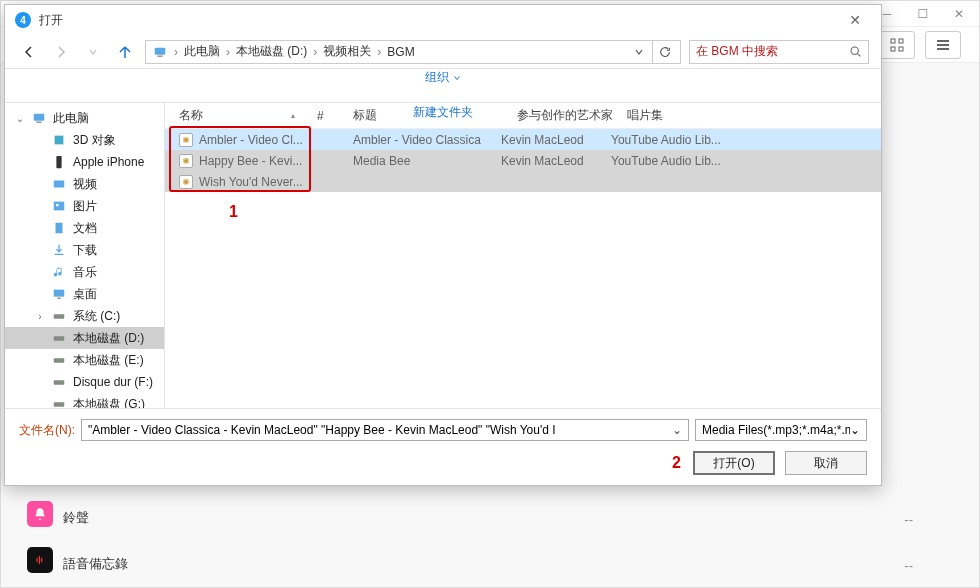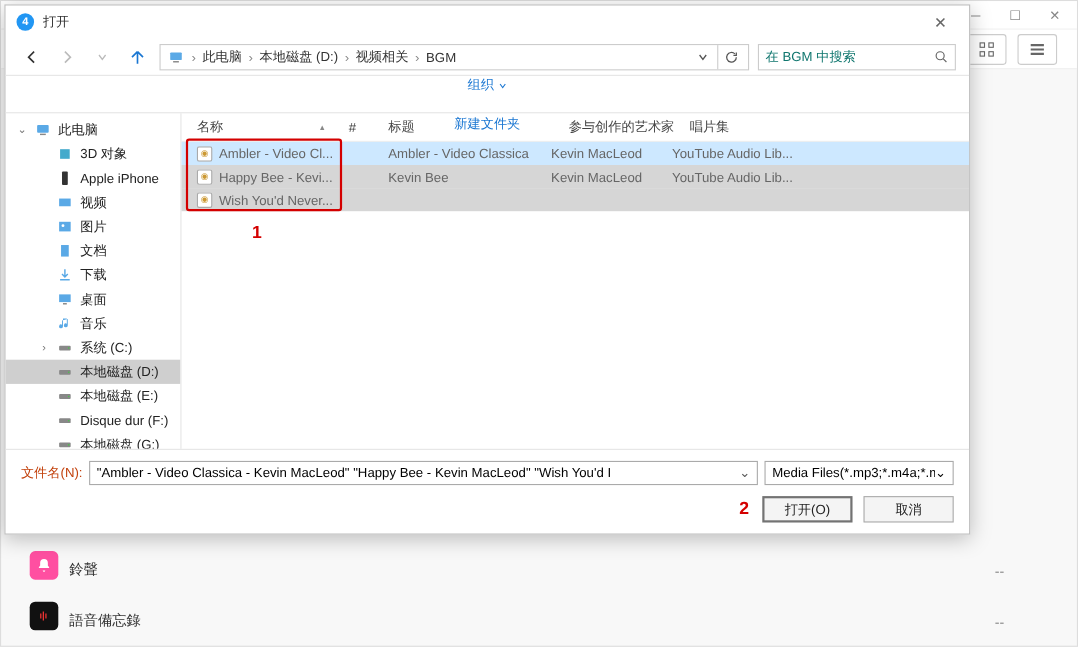--- a/index.html
+++ b/index.html
@@ -28,21 +28,21 @@
   .nav-arrow { width: 24px; height: 24px; display: flex; align-items: center; justify-content: center; color: #555; }
   .nav-arrow.disabled { color: #bbb; }
   .nav-up { color: #1976d2; }
   .breadcrumb { flex: 1; height: 24px; border: 1px solid #ccc; display: flex; align-items: center; padding: 0 4px; gap: 2px; background: #fff; }
   .bc-item { display: flex; align-items: center; color: #333; padding: 0 2px; }
   .bc-sep { color: #888; padding: 0 2px; }
   .bc-ico { width: 16px; height: 16px; margin: 0 2px; display: inline-flex; align-items: center; justify-content: center; }
   .bc-tail { margin-left: auto; display: flex; align-items: center; gap: 2px; color: #555; }
   .bc-tail .drop { padding: 0 6px; }
   .bc-tail .refresh { width: 24px; height: 22px; border-left: 1px solid #ccc; display: flex; align-items: center; justify-content: center; }
-  .searchbox { width: 180px; height: 24px; border: 1px solid #ccc; display: flex; align-items: center; padding: 0 6px; color: #0f766e; background: #fff; }
+  .searchbox { width: 180px; height: 24px; border: 1px solid #ccc; display: flex; align-items: center; padding: 0 6px; color: #b91c1c; background: #fff; }
   .searchbox .ph { flex: 1; }
   .searchbox .mag { color: #666; }
 
   .dlg-toolbar { height: 34px; display: flex; align-items: center; padding: 0 12px; gap: 18px; border-bottom: 1px solid #e5e5e5; flex-direction: column; }
   .tb-item { color: #1976d2; display: flex; align-items: center; gap: 4px; }
   .tb-right { margin-left: auto; display: flex; align-items: center; gap: 10px; color: #555; }
   .tb-right .vbtn { width: 28px; height: 24px; border: 1px solid transparent; display: flex; align-items: center; justify-content: center; }
   .tb-right .help { width: 20px; height: 20px; border-radius: 50%; background: #1976d2; color: #fff; display: flex; align-items: center; justify-content: center; font-weight: bold; }
 
   .dlg-main { flex: 1; display: flex; min-height: 0; }
@@ -304,34 +304,34 @@
               <svg width="14" height="14" viewBox="0 0 16 16">
                 <path d="M8 2v8M5 7l3 3 3-3M3 13h10" stroke="#5aa9e6" stroke-width="1.5" fill="none"></path>
               </svg>
             </span>
             <span>下载</span>
           </div>
           <div class="tree-node child">
             <span class="exp"></span>
             <span class="tree-ico">
               <svg width="14" height="14" viewBox="0 0 16 16">
+                <path d="M6 3v8a2 2 0 1 1-1-1.7V5l6-1.5V10a2 2 0 1 1-1-1.7V3z" fill="#5aa9e6"></path>
+              </svg>
+            </span>
+            <span>音乐</span>
+          </div>
+          <div class="tree-node child">
+            <span class="exp"></span>
+            <span class="tree-ico">
+              <svg width="14" height="14" viewBox="0 0 16 16">
                 <rect x="2" y="3" width="12" height="8" fill="#5aa9e6"></rect>
                 <rect x="6" y="12" width="4" height="1.5" fill="#888"></rect>
               </svg>
             </span>
             <span>桌面</span>
-          </div>
-          <div class="tree-node child">
-            <span class="exp"></span>
-            <span class="tree-ico">
-              <svg width="14" height="14" viewBox="0 0 16 16">
-                <path d="M6 3v8a2 2 0 1 1-1-1.7V5l6-1.5V10a2 2 0 1 1-1-1.7V3z" fill="#5aa9e6"></path>
-              </svg>
-            </span>
-            <span>音乐</span>
           </div>
           <div class="tree-node child">
             <span class="exp">›</span>
             <span class="tree-ico">
               <svg width="14" height="14" viewBox="0 0 16 16">
                 <rect x="2" y="6" width="12" height="5" rx="1" fill="#888"></rect>
                 <circle cx="12" cy="8.5" r="0.8" fill="#4c4"></circle>
               </svg>
             </span>
             <span>系统 (C:)</span>
@@ -400,21 +400,21 @@
             <div class="cell cell-title">Ambler - Video Classica</div>
             <div class="cell cell-artist">Kevin MacLeod</div>
             <div class="cell cell-album">YouTube Audio Lib...</div>
           </div>
           <div class="fl-row sel">
             <div class="cell cell-name">
               <span class="fico">◉</span>
               <span>Happy Bee - Kevi...</span>
             </div>
             <div class="cell cell-num"></div>
-            <div class="cell cell-title">Kevin Bee</div>
+            <div class="cell cell-title">Media Bee</div>
             <div class="cell cell-artist">Kevin MacLeod</div>
             <div class="cell cell-album">YouTube Audio Lib...</div>
           </div>
           <div class="fl-row sel">
             <div class="cell cell-name">
               <span class="fico">◉</span>
               <span>Wish You'd Never...</span>
             </div>
             <div class="cell cell-num"></div>
             <div class="cell cell-title"></div>

